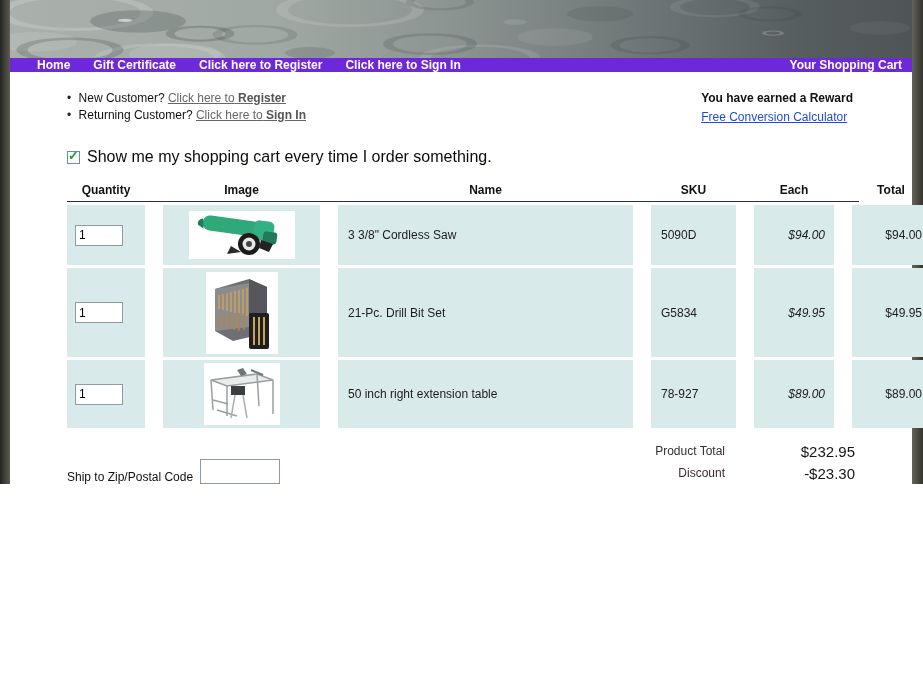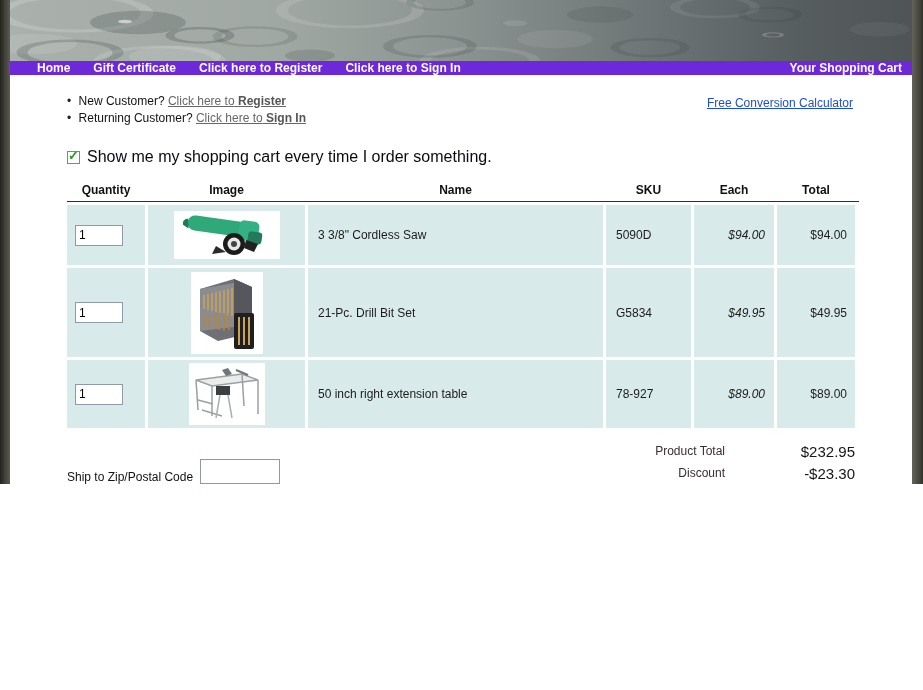--- a/index.html
+++ b/index.html
@@ -36,21 +36,21 @@
   .reward-msg { font-size:12px; font-weight:bold; color:#111; line-height:17px; }
   .reward-link { font-size:12px; color:#1d4ed8; text-decoration:underline; line-height:19px; cursor:pointer; display:inline-block; }
 
   .pref-row { margin-top:21px; display:flex; align-items:center; }
   .checkbox { width:13px; height:13px; background:#fff; border:1px solid #6a8bb0; position:relative; cursor:pointer; flex:0 0 auto; }
   .checkbox .check { position:absolute; left:0px; top:-3px; color:#1fa11f; font-size:13px; font-weight:bold; line-height:13px; }
   .pref-label { margin-left:7px; font-size:16px; color:#0a0a14; }
 
   
   .cart { margin-top:17px; width:792px; }
-  .trow { display:grid; grid-template-columns:78px 157px 295px 85px 80px 78px; column-gap:3px; margin-bottom:3px; }
+  .trow { display:grid; grid-template-columns:78px 157px 295px 85px 80px 78px; column-gap:18px; margin-bottom:3px; }
   .thead { margin-bottom:0; }
   .th { font-size:12px; font-weight:bold; color:#111; text-align:center; padding-bottom:4px; }
   .head-line { height:1px; background:#2e2e2e; margin-bottom:3px; width:100%; }
   .cell { background:#d9eaea; display:flex; align-items:center; font-size:12px; color:#1c1c1c; }
   .r1 .cell { height:60px; }
   .r2 .cell { height:89px; }
   .r3 .cell { height:68px; }
   .cell.qty { padding-left:8px; }
   .qty-input { width:48px; height:21px; border:1px solid #8e9aa8; background:#fff; font-family:"Liberation Sans",sans-serif; font-size:12px; padding:0 3px; color:#000; }
   .cell.img { justify-content:center; }
@@ -122,20 +122,21 @@
             <span>New Customer?</span>
             <span class="glink"><span>Click here to</span> <b>Register</b></span>
           </div>
           <div>
             <span class="bullet-dot">•</span>
             <span>Returning Customer?</span>
             <span class="glink"><span>Click here to</span> <b>Sign In</b></span>
           </div>
         </div>
         <div class="reward">
+          <div class="reward-msg">You have earned a Reward</div>
           <span class="reward-link">Free Conversion Calculator</span>
         </div>
       </div>
 
       <div class="pref-row">
         <span class="checkbox">
           <span class="check">✓</span>
         </span>
         <span class="pref-label">Show me my shopping cart every time I order something.</span>
       </div>

